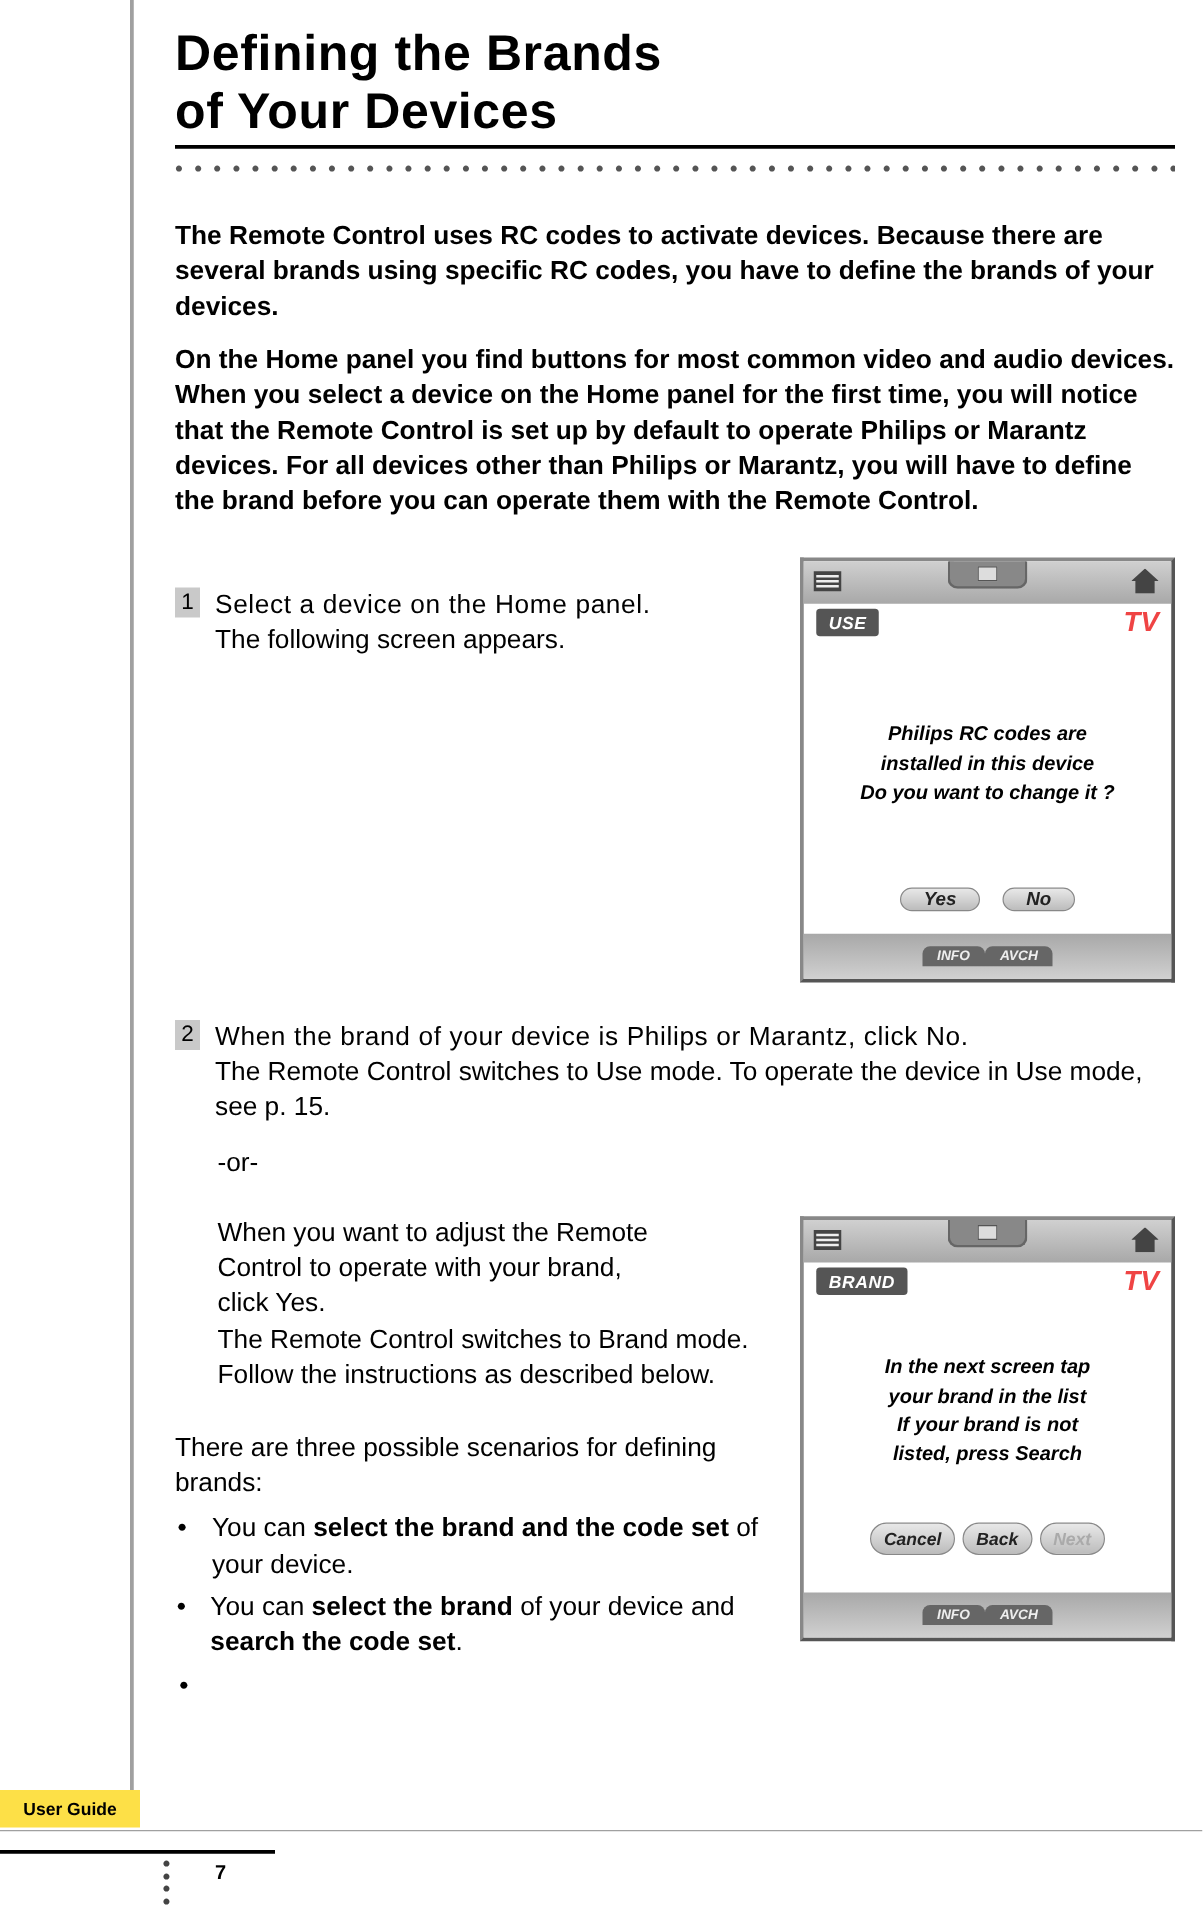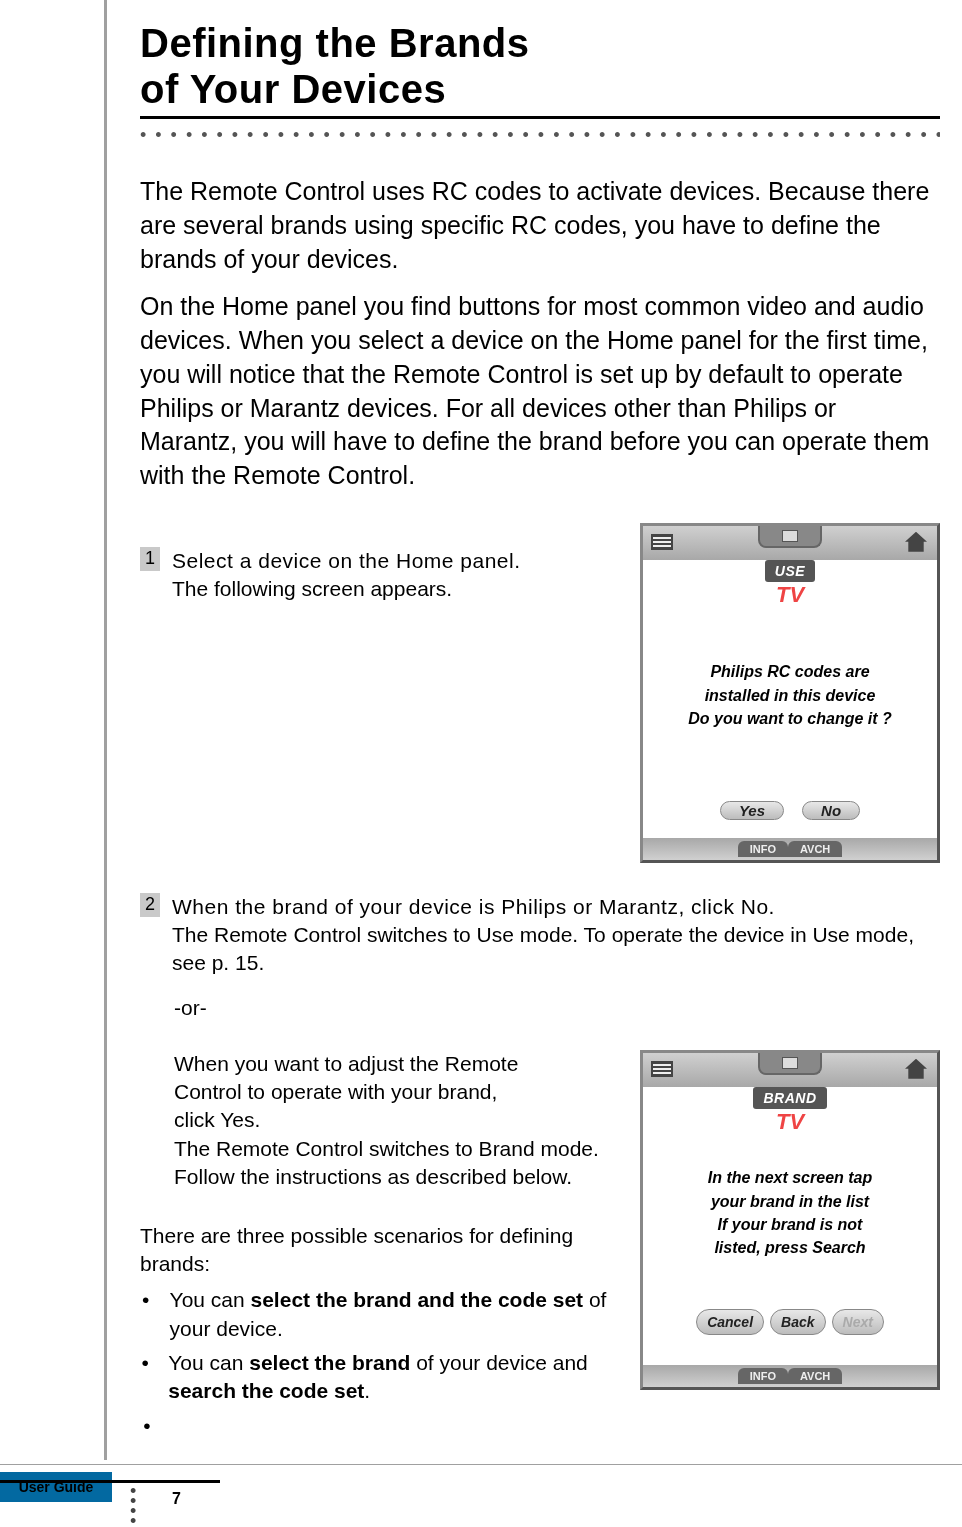--- a/index.html
+++ b/index.html
@@ -41,23 +41,23 @@
   .dots-rule {
     letter-spacing: 9px;
     font-size: 18px;
     color: #555;
     white-space: nowrap;
     overflow: hidden;
     height: 20px;
     margin-bottom: 30px;
   }
   .para {
-    font-size: 25px;
+    font-size: 21px;
     line-height: 1.35;
-    font-weight: 400;
+    font-weight: 700;
     font-stretch: condensed;
     font-family: "Arial Narrow", "Helvetica Neue", Arial, sans-serif;
     margin-bottom: 14px;
   }
   .step {
     display: flex;
     align-items: flex-start;
     margin-top: 24px;
   }
   .step-num {
@@ -145,21 +145,20 @@
     width: 22px; height: 20px;
     background: #444;
     clip-path: polygon(50% 0, 100% 50%, 85% 50%, 85% 100%, 15% 100%, 15% 50%, 0 50%);
   }
   .screen .secondbar {
     height: 30px;
     display: flex;
     align-items: center;
     justify-content: space-between;
     padding: 0 10px;
-    flex-direction: column;
   }
   .screen .badge {
     background: #555;
     color: #fff;
     font-size: 14px;
     font-weight: bold;
     padding: 3px 10px;
     border-radius: 3px;
     font-family: Arial, sans-serif;
     font-style: italic;
@@ -205,29 +204,30 @@
     padding: 0 18px;
     font-family: Arial, sans-serif;
     font-size: 15px;
     font-weight: 900;
     font-style: italic;
     color: #222;
   }
   .pill.dim { color: #aaa; }
   .pill.sm { padding: 4px 10px; font-size:14px;}
   .screen .bottombar {
-    height: 22px;
+    height: 36px;
     background: linear-gradient(#a8a8a8,#d0d0d0);
     display: flex;
     justify-content: center;
     align-items: center;
     gap: 0;
     font-family: Arial, sans-serif;
     font-size: 11px;
     font-weight: bold;
+    font-style: italic;
     color: #eee;
   }
   .screen .bottombar .tab {
     background: #666;
     padding: 2px 12px;
     border-top-left-radius: 6px;
     border-top-right-radius: 6px;
   }
   .or {
     margin: 18px 0 14px 34px;
@@ -259,24 +259,24 @@
     font-family: "Arial Narrow", Arial, sans-serif;
     font-weight: 300;
     line-height: 1.35;
     margin-bottom: 6px;
   }
   .bullet .dot { width:14px; text-align:center; }
   .bullet b { font-weight: 700; }
   .footer-tab {
     position: absolute;
     left: 0;
-    top: 1472px;
+    top: 1432px;
     width: 112px;
     height: 30px;
-    background: #0369a1;
+    background: #fde047;
     display: flex;
     align-items: center;
     justify-content: center;
     font-size: 14px;
     font-weight: 700;
     font-family: "Arial Narrow", Arial, sans-serif;
   }
   .footer-rule1 {
     position: absolute;
     left: 0;

